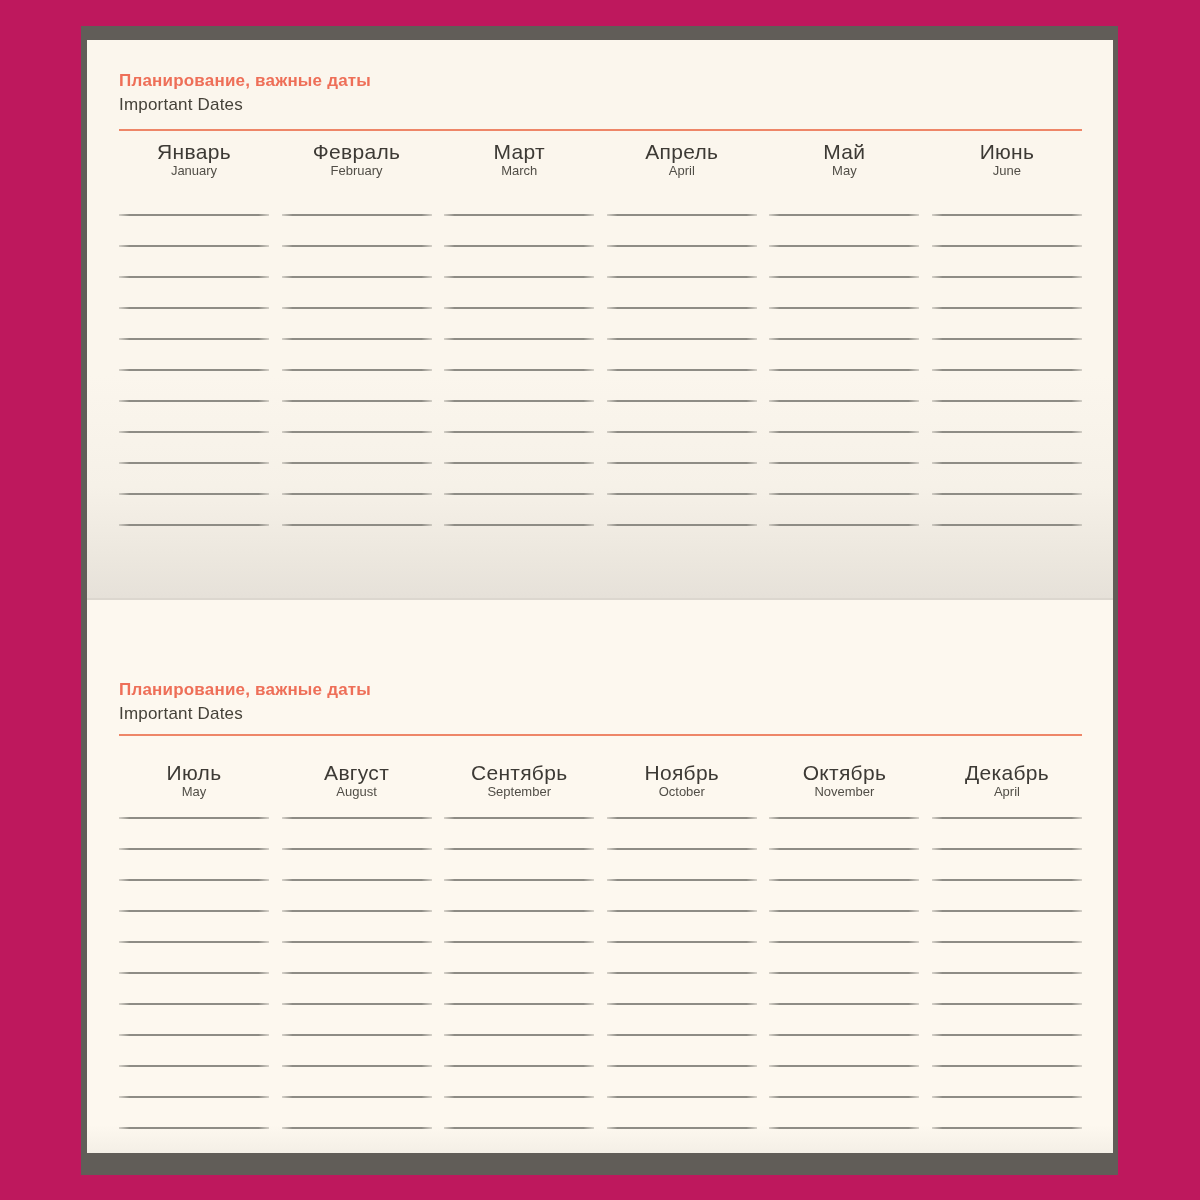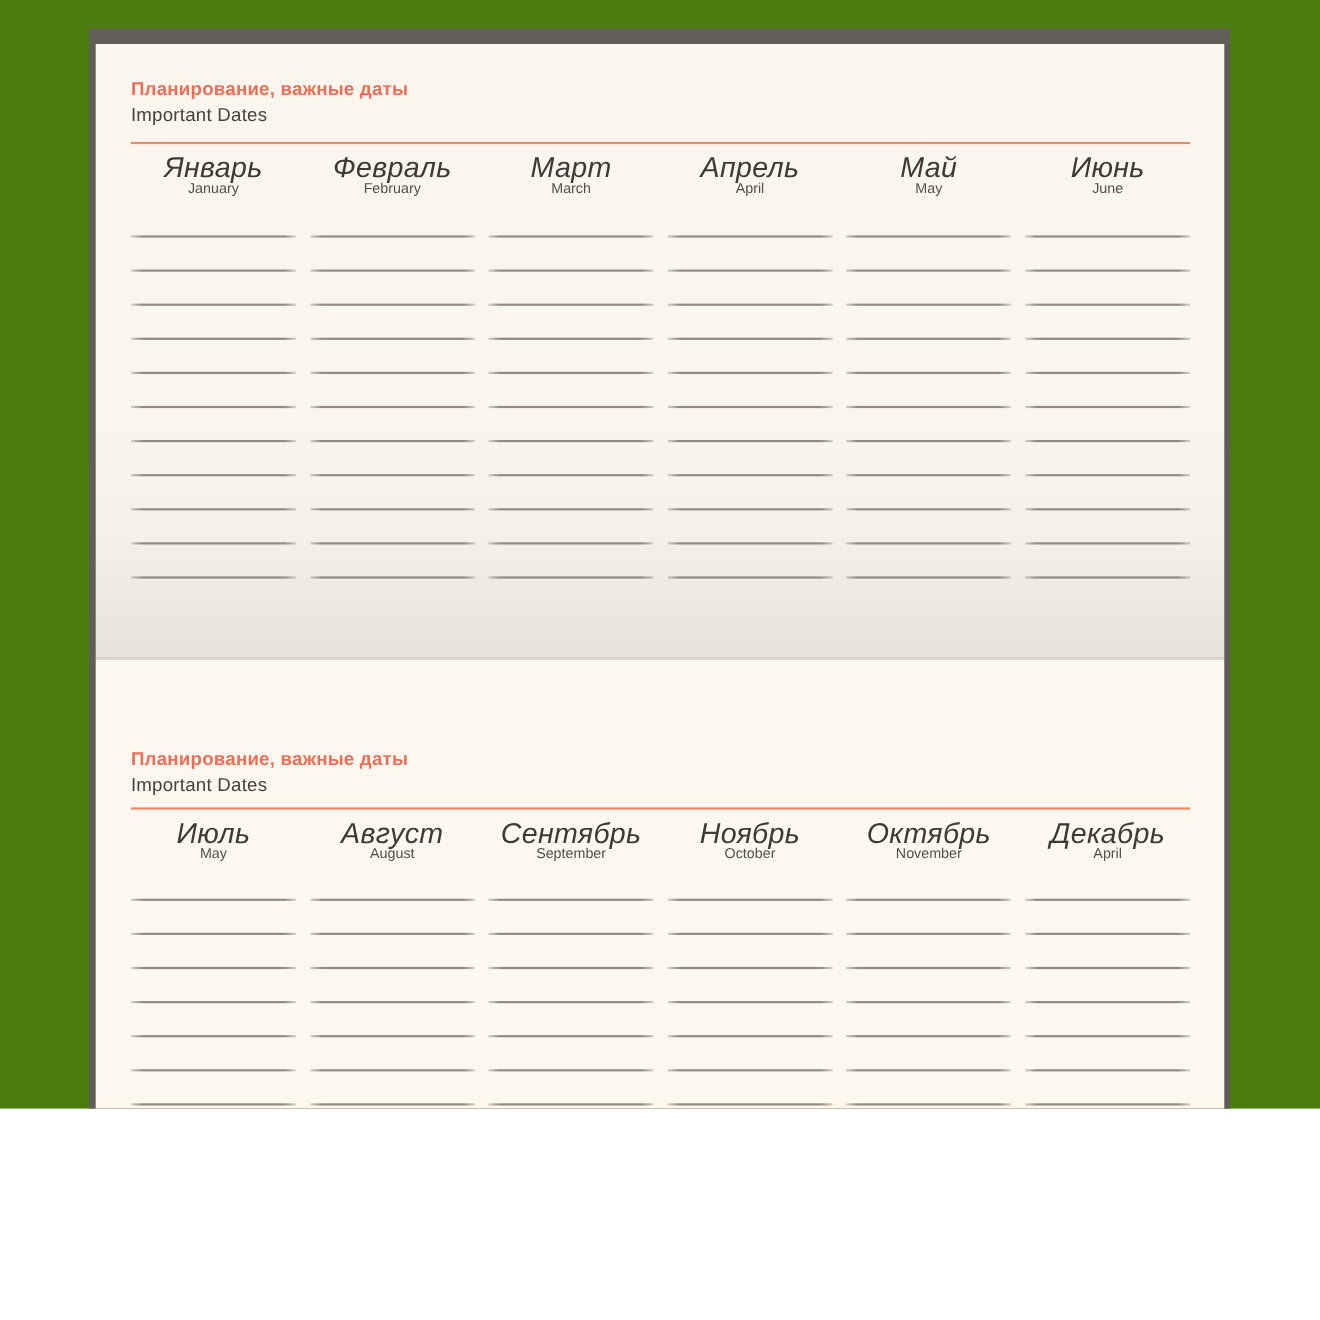--- a/index.html
+++ b/index.html
@@ -1,17 +1,17 @@
 <!DOCTYPE html>
 <html><head>
 <meta charset="utf-8">
 <style>
   html,body{margin:0;padding:0;background:#ffffff;}
   body{font-family:"Liberation Sans","DejaVu Sans",sans-serif;}
-  .canvas{position:relative;width:1200px;height:1008px;background:#4d7c0f;overflow:hidden;}
+  .canvas{position:relative;width:1200px;height:1200px;background:#be185d;overflow:hidden;}
   .frame{
     position:absolute;left:81px;top:26px;width:1037px;height:1149px;
     background:#615d58;box-sizing:border-box;
     padding:14px 5px 22px 6px;
   }
   .page{position:relative;width:1026px;}
   .page-top{
     height:558px;
     background:linear-gradient(180deg,#fbf6ed 0%,#fbf6ed 60%,#f6f1e8 80%,#ece7de 93%,#e6e1d9 100%);
   }
@@ -21,32 +21,32 @@
     background:linear-gradient(180deg,#fdf8ef 0%,#fdf8ef 95%,#f4efe6 100%);
   }
   .abs{position:absolute;left:32px;width:963px;}
   .title{
     font-size:17px;font-weight:bold;color:#ee6f58;letter-spacing:.2px;margin:0;
   }
   .subtitle{font-size:17px;color:#454239;letter-spacing:.2px;}
   .rule{height:2px;background:#ee8668;}
   .cols{display:flex;justify-content:space-between;}
   .col{width:150px;text-align:center;}
-  .m-ru{font-size:26px;color:#3d3a35;letter-spacing:.3px;line-height:22px;font-style:italic;}
+  .m-ru{font-size:21px;color:#3d3a35;letter-spacing:.3px;line-height:22px;}
   .m-en{font-size:13px;color:#514e47;line-height:16px;}
   .wline{
     height:2px;margin-bottom:29px;
     background:linear-gradient(90deg,rgba(125,122,114,.3) 0%,#8e8c85 7%,#8e8c85 93%,rgba(125,122,114,.3) 100%);
   }
   .wline:last-child{margin-bottom:0;}
   
   .page-top .title{top:31px;}      .page-bottom .title{top:80px;}
   .page-top .subtitle{top:55px;}   .page-bottom .subtitle{top:104px;}
   .page-top .rule{top:89px;}       .page-bottom .rule{top:134px;}
-  .page-top .names{top:101px;}     .page-bottom .names{top:146px;align-items:flex-end;}
+  .page-top .names{top:101px;}     .page-bottom .names{top:162px;align-items:flex-end;}
   .page-top .lines{top:174px;}     .page-bottom .lines{top:217px;}
 </style>
 </head>
 <body>
 
 <div class="canvas">
   <div class="frame">
 
     <section class="page page-top">
       <h1 class="abs title">Планирование, важные даты</h1>

